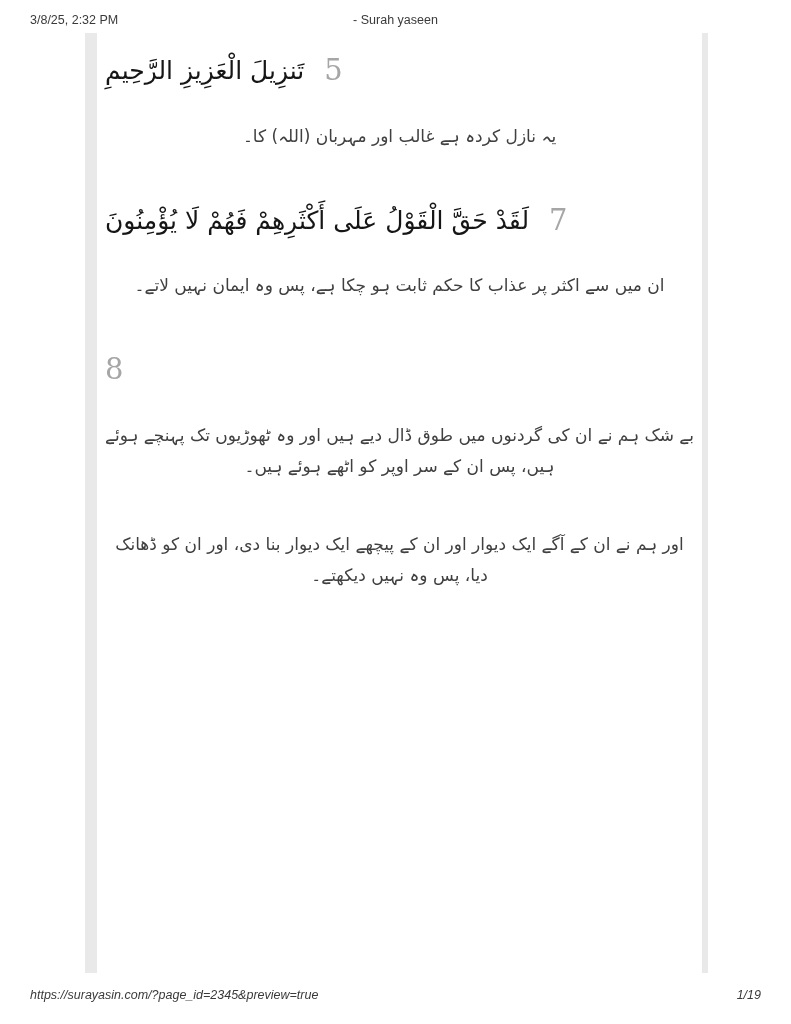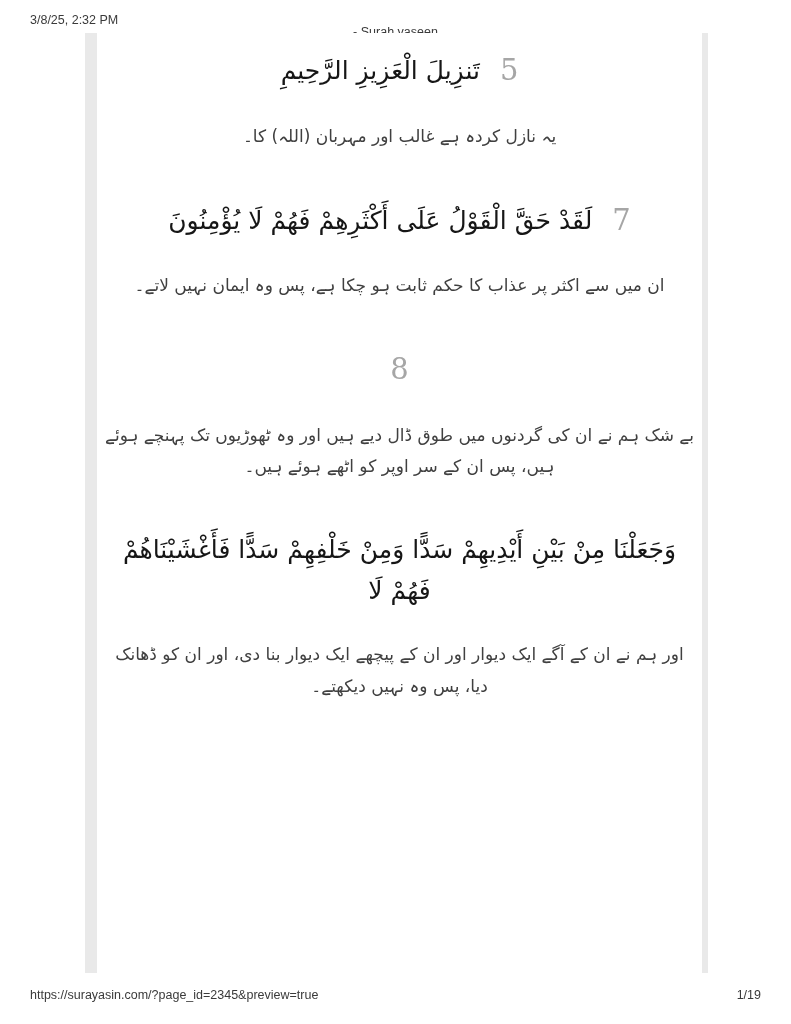--- a/index.html
+++ b/index.html
@@ -31,30 +31,30 @@
     top: 0;
     white-space: nowrap;
   }
   .print-title {
     position: absolute;
     left: 0;
     right: 0;
     top: 0;
     text-align: center;
     white-space: nowrap;
-    margin-top: 12px;
   }
   .print-footer {
     position: absolute;
     top: 988px;
     left: 30px;
     right: 30px;
     height: 16px;
     font-size: 12.5px;
     color: #3a3a3a;
+    font-style: italic;
   }
   .footer-url {
     position: absolute;
     left: 0;
     top: 0;
     white-space: nowrap;
   }
   .page-indicator {
     position: absolute;
     right: 0;
@@ -86,21 +86,20 @@
 
   
   .ayah {
     margin: 46px 8px 0;
     text-align: center;
   }
   .verse-section:first-child .ayah { margin-top: 2px; }
 
   .ayah-line {
     display: flex;
-    justify-content: center;
     align-items: center;
     gap: 20px;
     min-height: 44px;
   }
   .ayah-text {
     direction: rtl;
     unicode-bidi: isolate;
     font-family: "DejaVu Sans", sans-serif;
     font-size: 25px;
     line-height: 1.65;
@@ -165,24 +164,20 @@
       <div class="ayah-line">
 
         <span class="ayah-num">8</span>
       </div>
     </div>
     <p class="urdu-translation">بے شک ہم نے ان کی گردنوں میں طوق ڈال دیے ہیں اور وہ ٹھوڑیوں تک پہنچے ہوئے ہیں، پس ان کے سر اوپر کو اٹھے ہوئے ہیں۔</p>
   </section>
 
   <section class="verse-section">
     <div class="ayah">
-      <div class="ayah-line">
-        <span class="ayah-text">وَجَعَلْنَا مِنْ بَيْنِ أَيْدِيهِمْ سَدًّا وَمِنْ خَلْفِهِمْ سَدًّا فَأَغْشَيْنَاهُمْ فَهُمْ لَا</span>
-
-      </div>
     </div>
     <p class="urdu-translation">اور ہم نے ان کے آگے ایک دیوار اور ان کے پیچھے ایک دیوار بنا دی، اور ان کو ڈھانک دیا، پس وہ نہیں دیکھتے۔</p>
   </section>
 
 </div>
 
 <div class="print-footer">
   <span class="footer-url">https://surayasin.com/?page_id=2345&amp;preview=true</span>
   <span class="page-indicator">1/19</span>
 </div>

